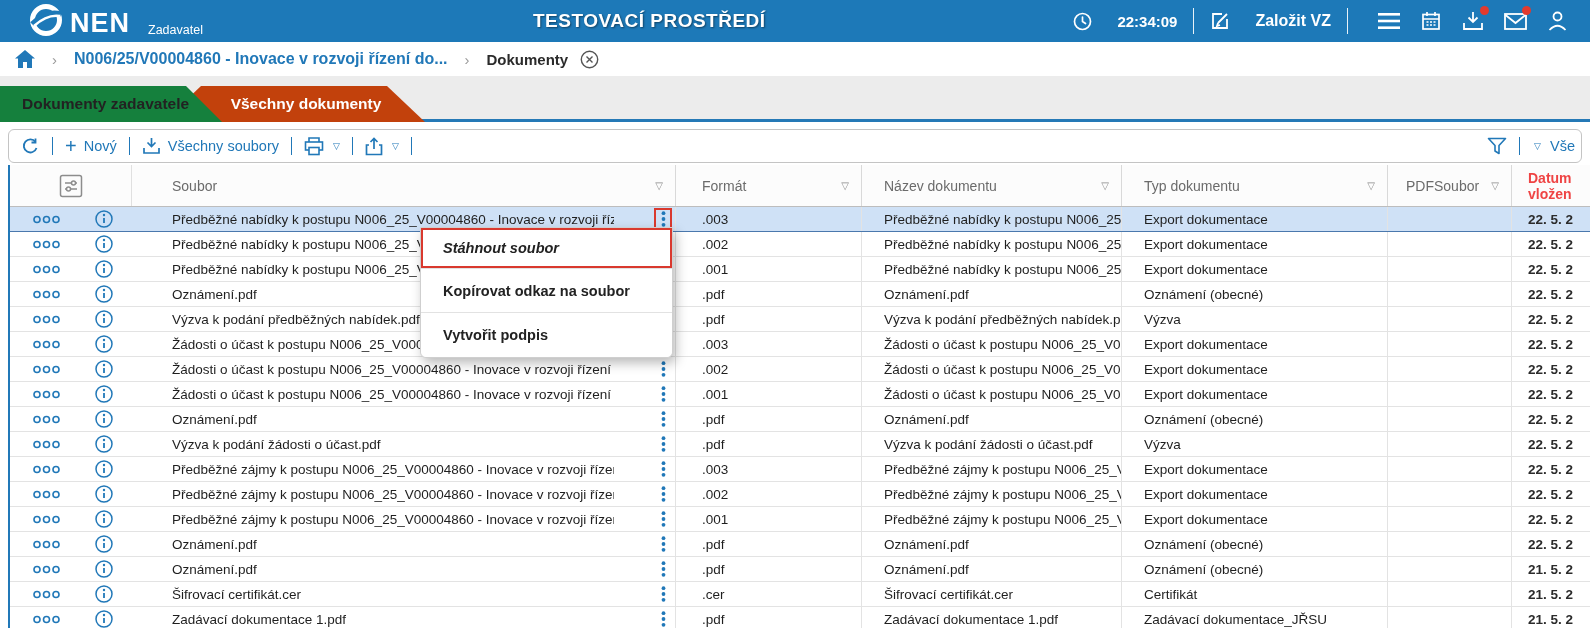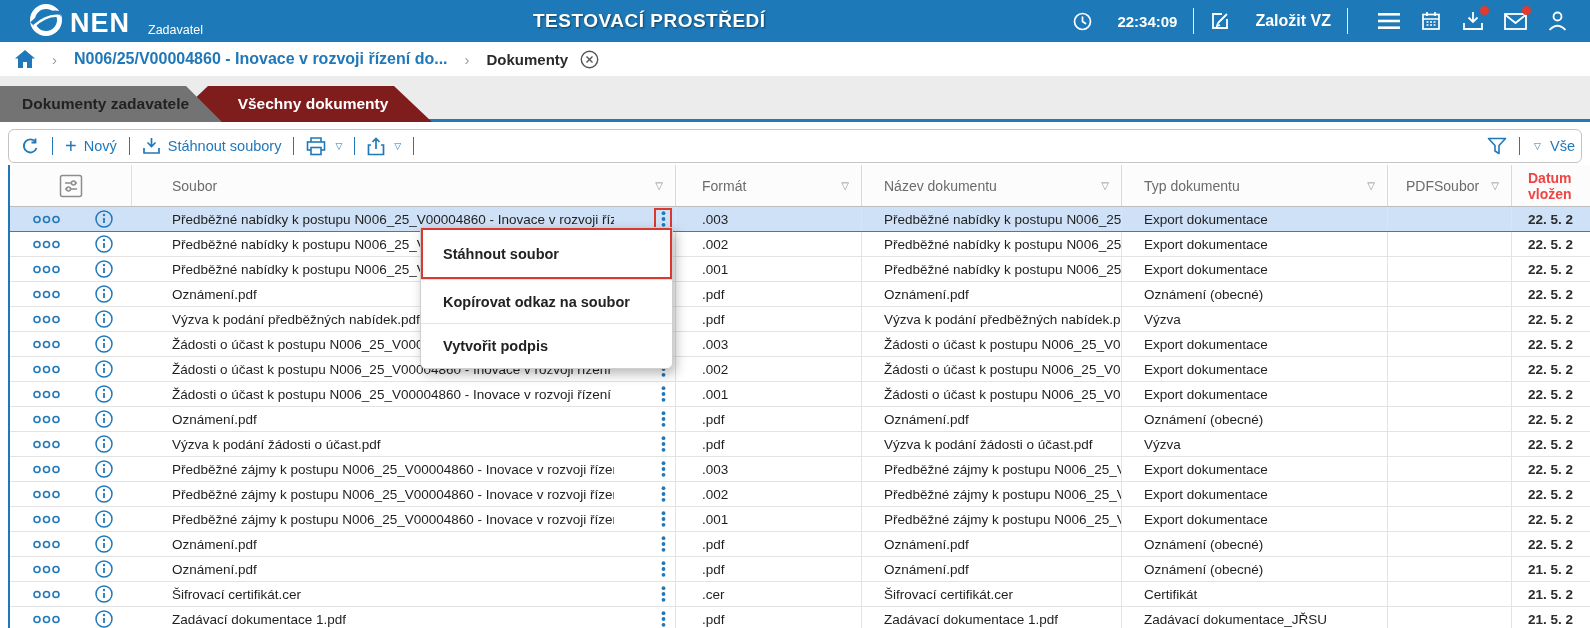--- a/index.html
+++ b/index.html
@@ -25,23 +25,23 @@
   
   .crumbs { height:34px; background:#fff; display:flex; align-items:center; padding-left:15px; }
   .sep { color:#9a9a9a; font-size:15px; margin:0 17px; }
   .crumb-proc { color:#2178b8; font-weight:600; font-size:16px; }
   .crumb-cur { color:#2b2b2b; font-weight:bold; font-size:15px; }
   .close-c { margin-left:12px; display:flex; align-items:center; cursor:pointer; }
 
   
   .tabs { height:46px; background:#ececec; position:relative; border-bottom:3px solid #2579b6; }
   .tab { position:absolute; top:10px; height:36px; display:flex; align-items:center; font-weight:bold; font-size:15.5px; cursor:pointer; }
-  .tab-active { left:0; width:222px; background:#737373; color:#222; padding-left:22px; z-index:2;
+  .tab-active { left:0; width:222px; background:#15803d; color:#222; padding-left:22px; z-index:2;
     clip-path:polygon(0 0,186px 0,222px 100%,0 100%); }
-  .tab-inactive { left:170px; width:262px; background:#7f1d1d; color:#fff; z-index:1;
+  .tab-inactive { left:163px; width:262px; background:#c2410c; color:#fff; z-index:1;
     clip-path:polygon(38px 0,224px 0,262px 100%,0 100%); justify-content:center; padding-left:24px; }
 
   
   .toolbar { margin:7px 8px 0 8px; height:34px; border:1px solid #c4c4c4; border-radius:6px;
     display:flex; align-items:center; padding:0 12px; color:#2178b8; }
   .t-item { display:flex; align-items:center; gap:7px; font-size:14.5px; cursor:pointer; white-space:nowrap; }
   .t-div { width:1px; height:18px; background:#2178b8; margin:0 12px; }
   .plus { font-size:20px; font-weight:400; line-height:18px; }
   .dd { font-size:9px; color:#2178b8; margin-left:2px; }
   .t-right { margin-left:auto; display:flex; align-items:center; }
@@ -70,21 +70,21 @@
   .soubor-txt { flex:1; overflow:hidden; white-space:nowrap; }
   .kebab-wrap { width:18px; height:23px; display:flex; align-items:center; justify-content:center; margin-right:3px; flex:none; }
   .kebab-wrap.outlined { border:2px solid #d9392e; }
   .datum-c { font-weight:bold; color:#2b2b2b; }
 
   
   .menu { position:absolute; left:420px; top:227px; width:253px; background:#fff;
     border:1px solid #cfcfcf; border-radius:0 0 6px 6px; box-shadow:3px 5px 12px rgba(0,0,0,.28); z-index:10; }
   .mi { height:44px; display:flex; align-items:center; padding-left:22px; font-size:14.5px; font-weight:bold;
     color:#222; border-bottom:1px solid #e2e2e2; cursor:pointer; background:#fff; }
-  .mi.first { height:52px; box-shadow:inset 0 0 0 2px #d9392e; }
+  .mi.first { height:41px; box-shadow:inset 0 0 0 2px #d9392e;font-style:italic; }
   .mi.last { border-bottom:none; border-radius:0 0 6px 6px; }
 </style>
 </head>
 <body>
 
 <div class="hdr">
   <div class="hdr-left">
     <svg class="logo-svg" width="36" height="36" viewBox="0 0 36 36">
       <circle cx="18" cy="18" r="13.5" fill="none" stroke="#fff" stroke-width="5"></circle>
       <path d="M4 22 Q18 8 33 12" stroke="#1d79b8" stroke-width="5" fill="none"></path>
@@ -180,21 +180,21 @@
   <div class="t-item">
     <span class="plus">+</span>
     <span>Nový</span>
   </div>
   <div class="t-div"></div>
   <div class="t-item">
     <svg width="19" height="18" viewBox="0 0 19 18">
       <path d="M9.5 1 v8 M5.5 5.5 L9.5 9.5 l4-4" fill="none" stroke="#2178b8" stroke-width="1.7"></path>
       <path d="M2 11 v5 h15 v-5" fill="none" stroke="#2178b8" stroke-width="1.7"></path>
     </svg>
-    <span>Stáhnout soubory</span>
+    <span>Všechny soubory</span>
   </div>
   <div class="t-div"></div>
   <div class="t-item">
     <svg width="20" height="19" viewBox="0 0 20 19">
       <path d="M5 5 V1 h10 v4" fill="none" stroke="#2178b8" stroke-width="1.6"></path>
       <rect x="1.5" y="5" width="17" height="8" fill="none" stroke="#2178b8" stroke-width="1.6"></rect>
       <rect x="5" y="10.5" width="10" height="7" fill="#fff" stroke="#2178b8" stroke-width="1.6"></rect>
     </svg>
     <span class="dd">▽</span>
   </div>

